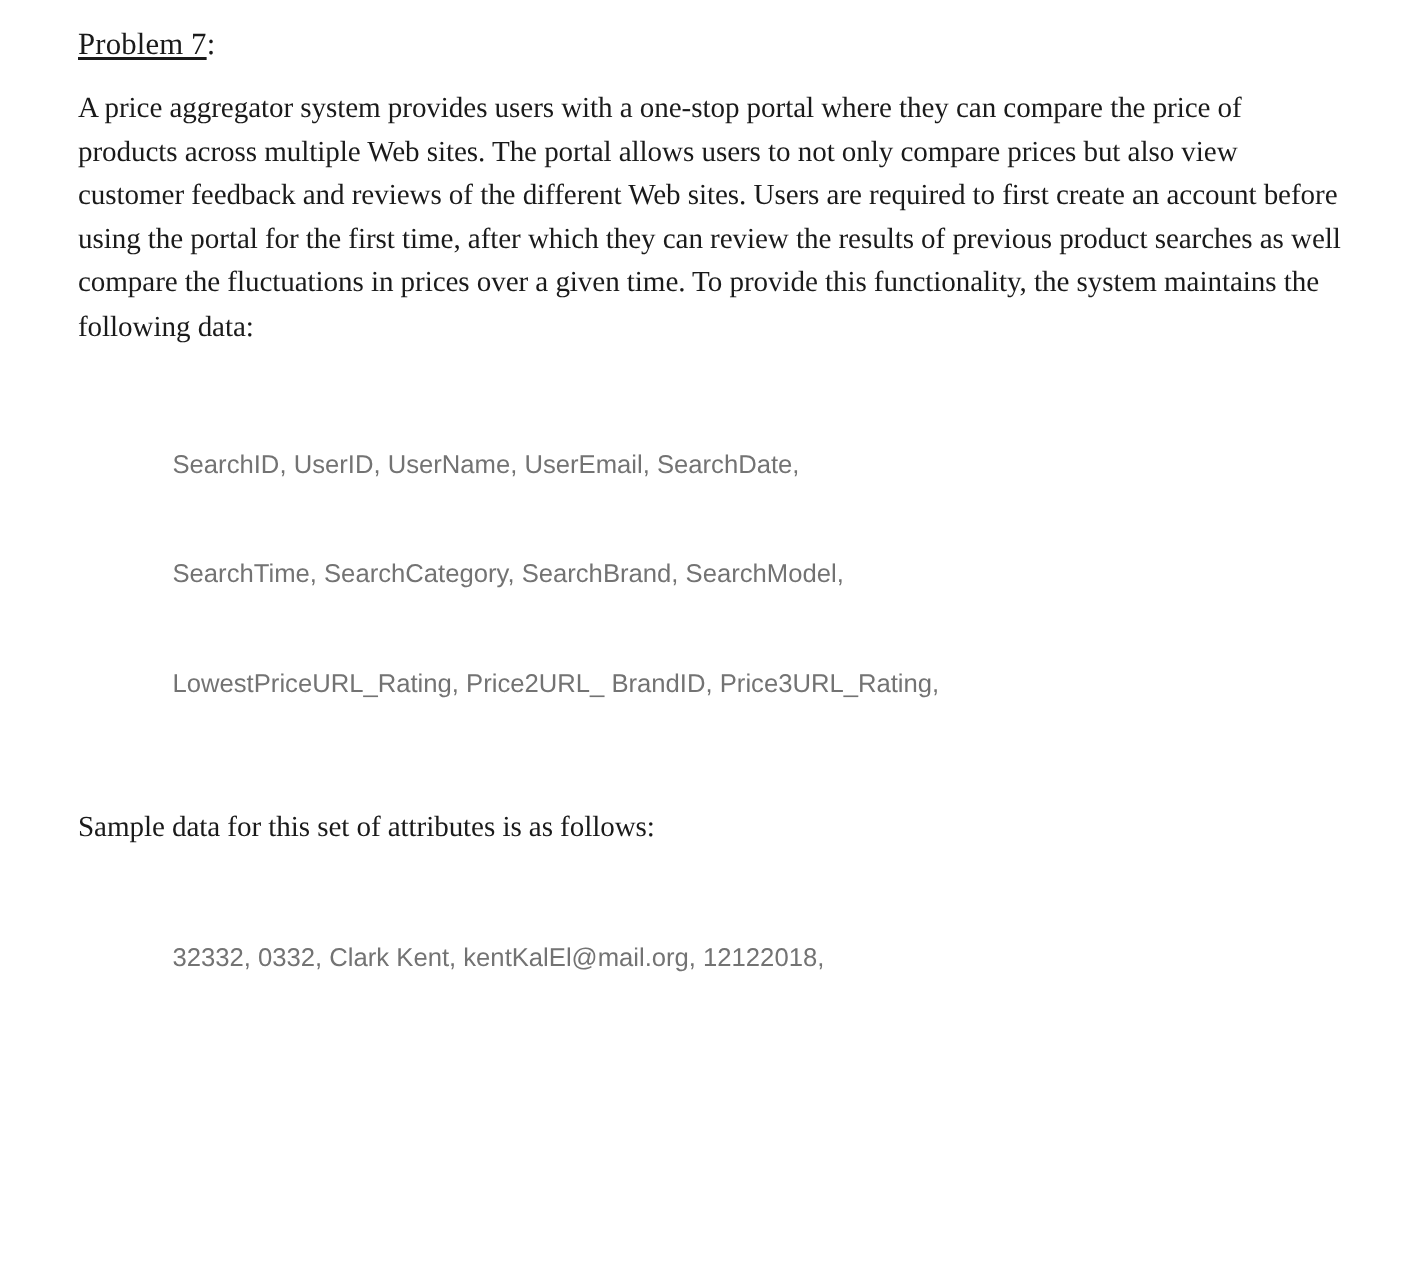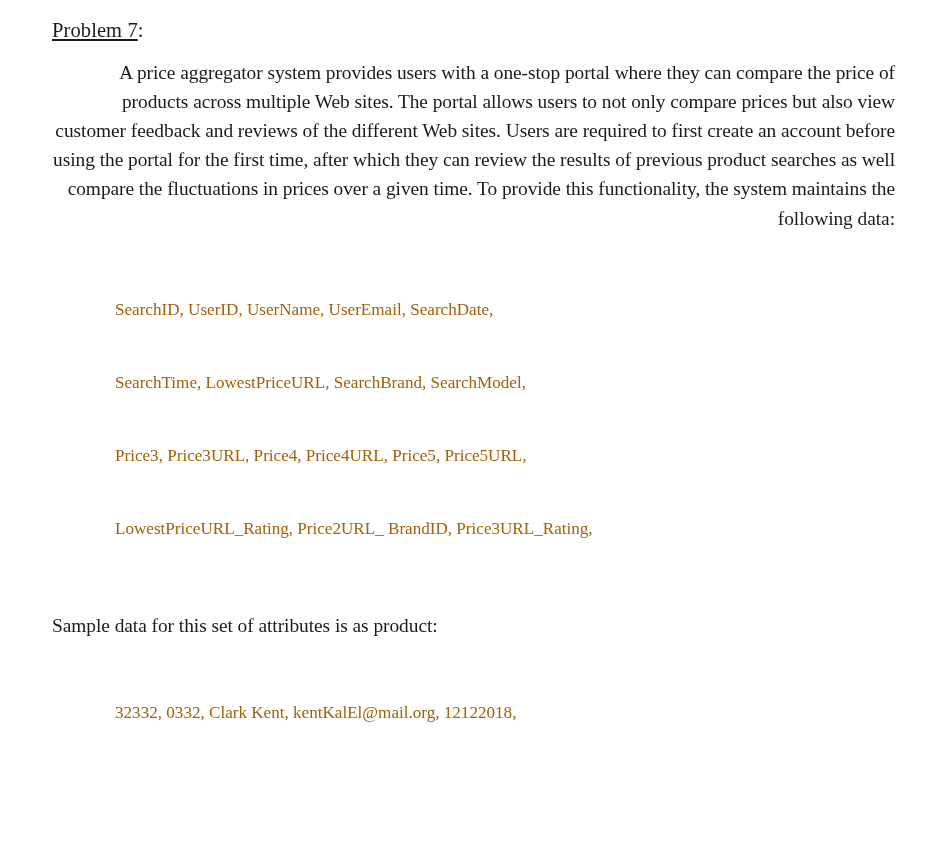--- a/index.html
+++ b/index.html
@@ -48,37 +48,36 @@
     font-size: 19.4px;
     line-height: 29.2px;
     margin: 0;
     text-align: left;
     letter-spacing: -0.05px;
     max-width: 843px;
   }
 
   .prose-intro {
     margin: 0 0 16px 0;
-    text-align: right;
   }
 
   .prose-sample {
     margin: 0 0 12px 0;
   }
 
   
   .code-block {
-    font-family: Liberation Serif, serif;
+    font-family: Liberation Sans, sans-serif;
     font-size: 17.1px;
     line-height: 24.4px;
     margin: 0 0 18px 0;
     padding-left: 63px;
     white-space: pre;
     letter-spacing: 0px;
-    color: #a16207;
+    color: #737373;
   }
   .code-line {
     white-space: pre;
   }
 
   #attributes-block {
     margin-bottom: 20px;
   }
   #sample-data-block {
     margin-bottom: 17px;
@@ -90,26 +89,25 @@
 <div class="page">
 
   <h1 class="problem-title">
     <span class="label">Problem 7</span><span class="colon">:</span>
   </h1>
 
   <p class="prose prose-intro">A price aggregator system provides users with a one-stop portal where they can compare the price of products across multiple Web sites. The portal allows users to not only compare prices but also view customer feedback and reviews of the different Web sites. Users are required to first create an account before using the portal for the first time, after which they can review the results of previous product searches as well compare the fluctuations in prices over a given time. To provide this functionality, the system maintains the following data:</p>
 
   <div class="code-block" id="attributes-block">
     <div class="code-line">SearchID, UserID, UserName, UserEmail, SearchDate,</div>
-    <div class="code-line">SearchTime, LowestPriceURL, SearchBrand, SearchModel,</div>
-    <div class="code-line">Price3, Price3URL, Price4, Price4URL, Price5, Price5URL,</div>
+    <div class="code-line">SearchTime, SearchCategory, SearchBrand, SearchModel,</div>
     <div class="code-line">LowestPriceURL_Rating, Price2URL_ BrandID, Price3URL_Rating,</div>
   </div>
 
-  <p class="prose prose-sample">Sample data for this set of attributes is as product:</p>
+  <p class="prose prose-sample">Sample data for this set of attributes is as follows:</p>
 
   <div class="code-block" id="sample-data-block">
     <div class="code-line">32332, 0332, Clark Kent, kentKalEl@mail.org, 12122018,</div>
     
     
     
     
   </div>
 
 </div>

